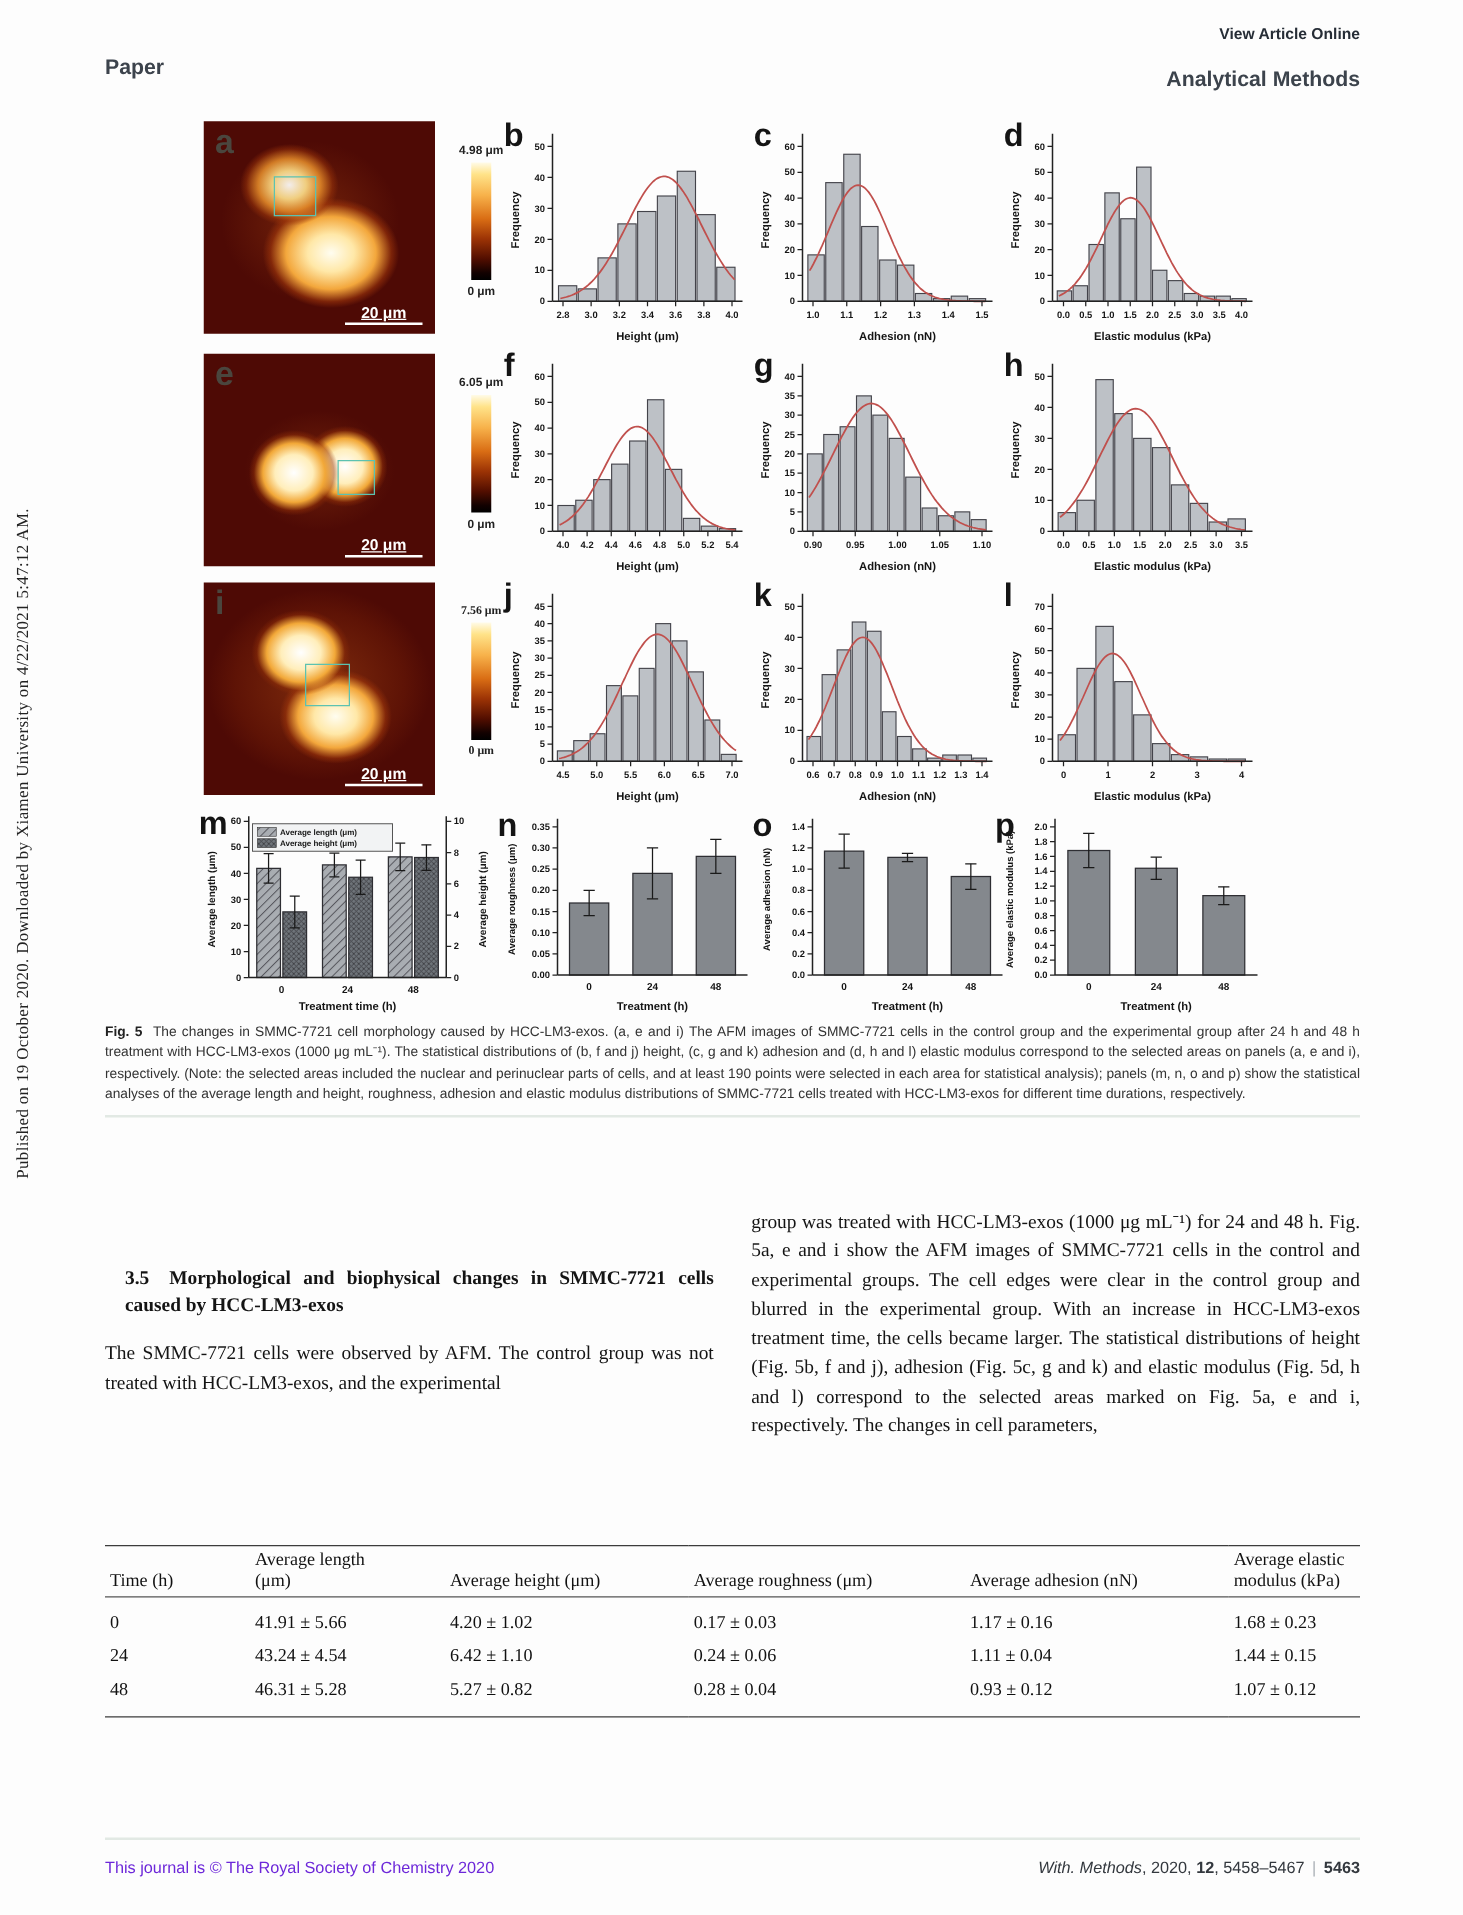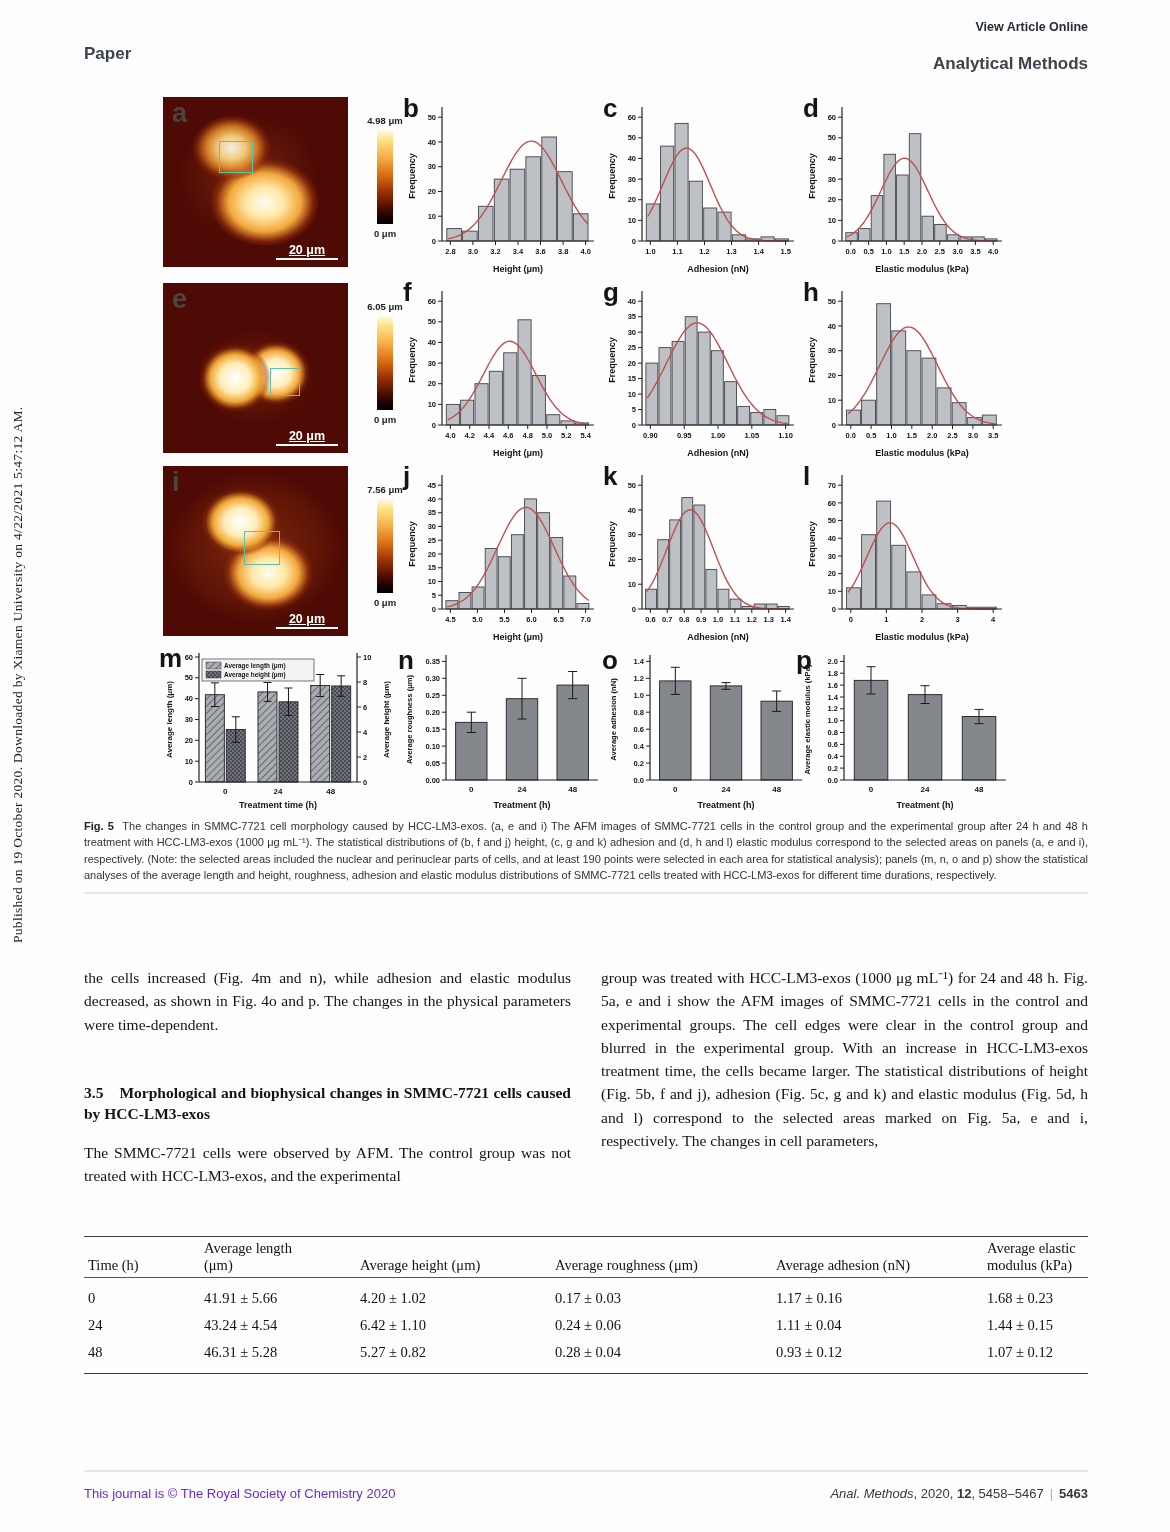--- a/index.html
+++ b/index.html
@@ -49,21 +49,21 @@
 
   
   .caption{position:absolute;left:84px;top:818px;width:1004px;font-size:11px;line-height:1.48;color:#333;padding-bottom:9px;border-bottom:2px solid #e2e9e4;text-align:justify;}
   .caption b{color:#222;}
 
   
   .col{position:absolute;top:966px;width:487px;font-family:"Liberation Serif",serif;font-size:15.5px;line-height:1.5;color:#141414;text-align:justify;}
   .col-left{left:84px;}
   .col-right{left:601px;}
   .col p{margin:0 0 14px 0;}
-  .sec-head{font-weight:700;margin:46px 0 16px 0;line-height:1.4;}
+  .sec-head{font-weight:700;margin:46px 0 16px 16px;line-height:1.4;}
   .sec-head .num{margin-right:16px;}
 
   
   .tablesec{position:absolute;left:84px;top:1236px;width:1004px;}
   .tbl-title{font-size:13.5px;color:#333;margin-bottom:12px;}
   .tbl-title b{color:#222;margin-right:10px;}
   table.datatable{width:100%;border-collapse:collapse;border-top:1.5px solid #3c3c3c;font-family:"Liberation Serif",serif;font-size:14.5px;color:#111;}
   table.datatable td,table.datatable th{text-align:left;font-weight:400;padding:3px 4px;vertical-align:bottom;}
   .grp-row td{padding-top:12px;padding-bottom:9px;font-size:14.5px;}
   .grp-span{border-bottom:1px solid #555;}
@@ -110,21 +110,21 @@
     <div>6.05 μm</div>
     <div class="grad"></div>
     <div>0 μm</div>
   </div>
 
   <div class="afm cells-i" style="left:79px;top:371px;">
     <div class="letter">i</div>
     <div class="sel" style="left:44%;top:38%;width:34px;height:32px;"></div>
     <div class="scale"><span>20 μm</span><div class="bar" style="width:62px;"></div></div>
   </div>
-  <div class="cbar" style="left:270px;top:389px;">
+  <div class="cbar" style="left:270px;top:389px;font-family:Liberation Serif, serif;">
     <div>7.56 μm</div>
     <div class="grad"></div>
     <div>0 μm</div>
   </div>
 
   <div class="chart" style="left:318px;top:0;"><svg width="200" height="182" viewBox="0 0 200 182">
         <rect x="44.8" y="133.6" width="14.6" height="12.4" fill="#bdc1c6" stroke="#43434a" stroke-width="0.9"></rect>
         <rect x="60.6" y="136.1" width="14.6" height="9.9" fill="#bdc1c6" stroke="#43434a" stroke-width="0.9"></rect>
         <rect x="76.4" y="111.3" width="14.6" height="34.7" fill="#bdc1c6" stroke="#43434a" stroke-width="0.9"></rect>
         <rect x="92.3" y="84.1" width="14.6" height="61.9" fill="#bdc1c6" stroke="#43434a" stroke-width="0.9"></rect>
@@ -746,21 +746,20 @@
         <text transform="rotate(-90 11 72.5)" x="11" y="75.5" text-anchor="middle" style="font-size:7.6px;font-weight:700">Average elastic modulus (kPa)</text>
         <text x="0" y="22" class="ltr">p</text>
       </svg></div>
 </div>
 
 <div class="caption">
   <b>Fig. 5</b>&nbsp;&nbsp;<span>The changes in SMMC-7721 cell morphology caused by HCC-LM3-exos. (a, e and i) The AFM images of SMMC-7721 cells in the control group and the experimental group after 24 h and 48 h treatment with HCC-LM3-exos (1000 μg mL⁻¹). The statistical distributions of (b, f and j) height, (c, g and k) adhesion and (d, h and l) elastic modulus correspond to the selected areas on panels (a, e and i), respectively. (Note: the selected areas included the nuclear and perinuclear parts of cells, and at least 190 points were selected in each area for statistical analysis); panels (m, n, o and p) show the statistical analyses of the average length and height, roughness, adhesion and elastic modulus distributions of SMMC-7721 cells treated with HCC-LM3-exos for different time durations, respectively.</span>
 </div>
 
 <div class="col col-left">
-  <p>the cells increased (Fig. 4m and n), while adhesion and elastic modulus decreased, as shown in Fig. 4o and p. The changes in the physical parameters were time-dependent.</p>
   <div class="sec-head">
     <span class="num">3.5</span><span>Morphological and biophysical changes in SMMC-7721 cells caused by HCC-LM3-exos</span>
   </div>
   <p>The SMMC-7721 cells were observed by AFM. The control group was not treated with HCC-LM3-exos, and the experimental</p>
 </div>
 <div class="col col-right">
   <p>group was treated with HCC-LM3-exos (1000 μg mL⁻¹) for 24 and 48 h. Fig. 5a, e and i show the AFM images of SMMC-7721 cells in the control and experimental groups. The cell edges were clear in the control group and blurred in the experimental group. With an increase in HCC-LM3-exos treatment time, the cells became larger. The statistical distributions of height (Fig. 5b, f and j), adhesion (Fig. 5c, g and k) and elastic modulus (Fig. 5d, h and l) correspond to the selected areas marked on Fig. 5a, e and i, respectively. The changes in cell parameters,</p>
 </div>
 
 <div class="tablesec">
@@ -810,14 +809,14 @@
           <td>0.93 ± 0.12</td>
           <td>1.07 ± 0.12</td>
         </tr>
       </tbody>
   </table>
 </div>
 
 <div class="footrule"></div>
 <div class="foot-left">This journal is © The Royal Society of Chemistry 2020</div>
 <div class="foot-right">
-  <i>Anal. Methods</i><span>, 2020, </span><b>12</b><span>, 5458–5467</span><span class="sep">|</span><b>5463</b>
+  <i>With. Methods</i><span>, 2020, </span><b>12</b><span>, 5458–5467</span><span class="sep">|</span><b>5463</b>
 </div>
 
 </body></html>

